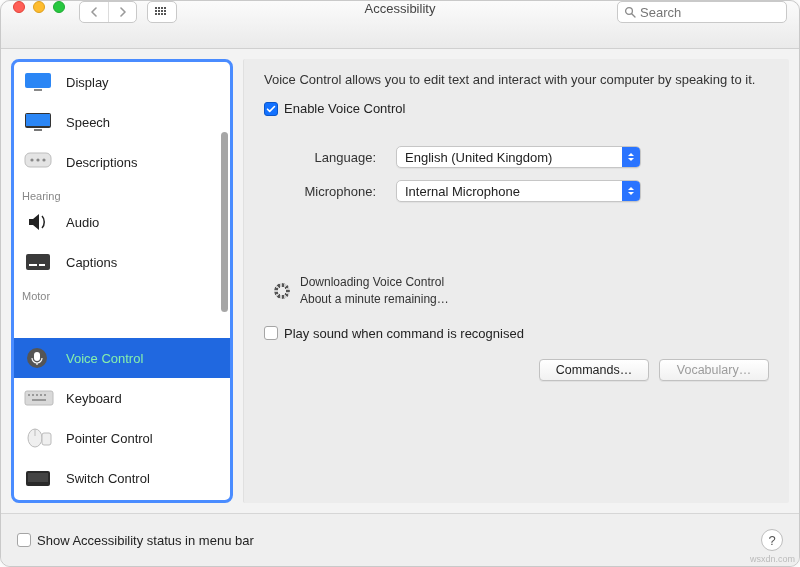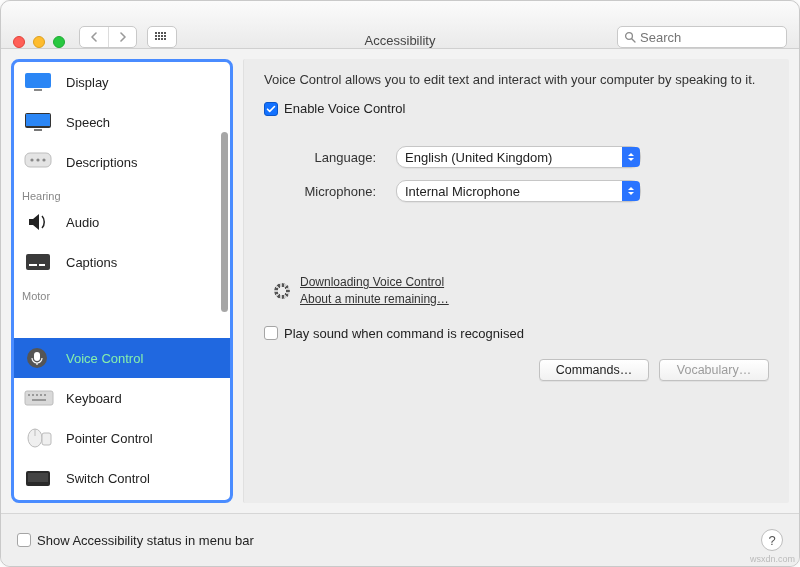--- a/index.html
+++ b/index.html
@@ -1,18 +1,18 @@
 <!DOCTYPE html>
 <html><head>
   <meta charset="utf-8">
   <style>
     * { box-sizing: border-box; margin: 0; padding: 0; }
     body { font-family: -apple-system, "Helvetica Neue", Arial, sans-serif; font-size: 13px; color: #232323; background: #fff; width: 800px; height: 567px; overflow: hidden; }
     .window { width: 800px; height: 567px; background: #f3f3f3; border: 1px solid #c9c9c9; border-radius: 10px; display: flex; flex-direction: column; box-shadow: 0 0 6px rgba(0,0,0,0.08); position: relative; }
-    .titlebar { height: 48px; display: flex; align-items: flex-end; padding: 0 12px; border-bottom: 1px solid #d0d0d0; background: linear-gradient(#fbfbfb,#eaeaea); border-radius: 10px 10px 0 0; position: relative; }
+    .titlebar { height: 48px; display: flex; align-items: flex-start; padding: 0 12px; border-bottom: 1px solid #d0d0d0; background: linear-gradient(#fbfbfb,#eaeaea); border-radius: 10px 10px 0 0; position: relative; }
     .traffic { display: flex; gap: 8px; margin-right: 14px; }
     .tl { width: 12px; height: 12px; border-radius: 50%; }
     .tl.close { background: #ff5f57; border: 0.5px solid #e24239; }
     .tl.min { background: #febc2e; border: 0.5px solid #dda01e; }
     .tl.max { background: #28c840; border: 0.5px solid #1fab34; }
     .navseg { display: flex; border: 1px solid #c9c9c9; border-radius: 5px; height: 22px; overflow: hidden; background: #fff; }
     .navseg span { width: 28px; display: flex; align-items: center; justify-content: center; color: #9a9a9a; font-size: 14px; }
     .navseg span+span { border-left: 1px solid #dcdcdc; }
     .gridbtn { margin-left: 10px; width: 30px; height: 22px; border: 1px solid #c9c9c9; border-radius: 5px; display: flex; align-items: center; justify-content: center; background: #fff; }
     .gridbtn .grid { width: 14px; height: 10px; display: grid; grid-template-columns: repeat(4,2px); grid-template-rows: repeat(3,2px); gap: 1px; }
@@ -33,28 +33,28 @@
     .ico { width: 34px; height: 26px; display: flex; align-items: center; justify-content: center; flex: none; }
     .main { flex: 1; display: flex; flex-direction: column; border-left: 1px solid #e0e0e0; padding: 12px 12px 4px 20px; background: #ececec; border-radius: 2px; min-width: 0; }
     .desc { font-size: 13px; line-height: 1.4; color: #333; }
     .chk-row { display: flex; align-items: center; gap: 6px; margin-top: 12px; }
     .checkbox { width: 14px; height: 14px; border: 1px solid #a5a5a5; border-radius: 3px; background: #fff; display: flex; align-items: center; justify-content: center; flex: none; }
     .checkbox.checked { background: #1271ff; border-color: #0b56c9; }
     .checkbox.checked svg { display: block; }
     .form { margin-top: 30px; }
     .frow { display: flex; align-items: center; margin-bottom: 12px; gap: 12px; }
     .flabel { width: 120px; text-align: right; color: #333; padding-right: 8px; }
-    .select { flex: none; width: 245px; height: 22px; background: #fff; border: 1px solid #c6c6c6; border-radius: 10px; display: flex; align-items: center; padding-left: 8px; color: #222; position: relative; box-shadow: 0 1px 1px rgba(0,0,0,0.05); }
+    .select { flex: none; width: 245px; height: 22px; background: #fff; border: 1px solid #c6c6c6; border-radius: 5px; display: flex; align-items: center; padding-left: 8px; color: #222; position: relative; box-shadow: 0 1px 1px rgba(0,0,0,0.05); }
     .select .arrow { position: absolute; right: 0; top: 0; bottom: 0; width: 18px; background: #2a74ff; border-radius: 0 4px 4px 0; display: flex; flex-direction: column; align-items: center; justify-content: center; }
     .select .arrow::before { content: ""; border-left: 3px solid transparent; border-right: 3px solid transparent; border-bottom: 3.5px solid #fff; margin-bottom: 1.5px; }
     .select .arrow::after { content: ""; border-left: 3px solid transparent; border-right: 3px solid transparent; border-top: 3.5px solid #fff; }
     .download { display: flex; align-items: center; gap: 10px; margin-top: 60px; padding-left: 10px; }
     .spinner { width: 16px; height: 16px; border-radius: 50%; background:
       repeating-conic-gradient(#555 0 20deg, #ccc 20deg 40deg); -webkit-mask: radial-gradient(circle, transparent 35%, #000 36%); mask: radial-gradient(circle, transparent 35%, #000 36%); }
-    .dltext { font-size: 12px; line-height: 1.4; color: #333; text-decoration: underline; }
+    .dltext { font-size: 12px; line-height: 1.4; color: #333; }
     .btnrow { display: flex; gap: 10px; justify-content: flex-end; margin-top: 18px; padding-right: 8px; }
     .btn { min-width: 110px; height: 22px; border: 1px solid #c1c1c1; border-radius: 4px; background: linear-gradient(#ffffff,#f1f1f1); display: flex; align-items: center; justify-content: center; font-size: 12.5px; color: #222; box-shadow: 0 1px 0 rgba(0,0,0,0.05); }
     .btn.disabled { color: #9c9c9c; }
     .footer { height: 53px; border-top: 1px solid #d6d6d6; display: flex; align-items: center; padding: 0 16px; background: #efefef; border-radius: 0 0 10px 10px; }
     .help { margin-left: auto; width: 22px; height: 22px; border: 1px solid #bdbdbd; border-radius: 50%; display: flex; align-items: center; justify-content: center; font-size: 13px; color: #555; background: #fff; }
     .watermark { position: absolute; right: 4px; bottom: 2px; font-size: 9px; color: #bbb; }
   </style>
 </head>
 <body>
 

